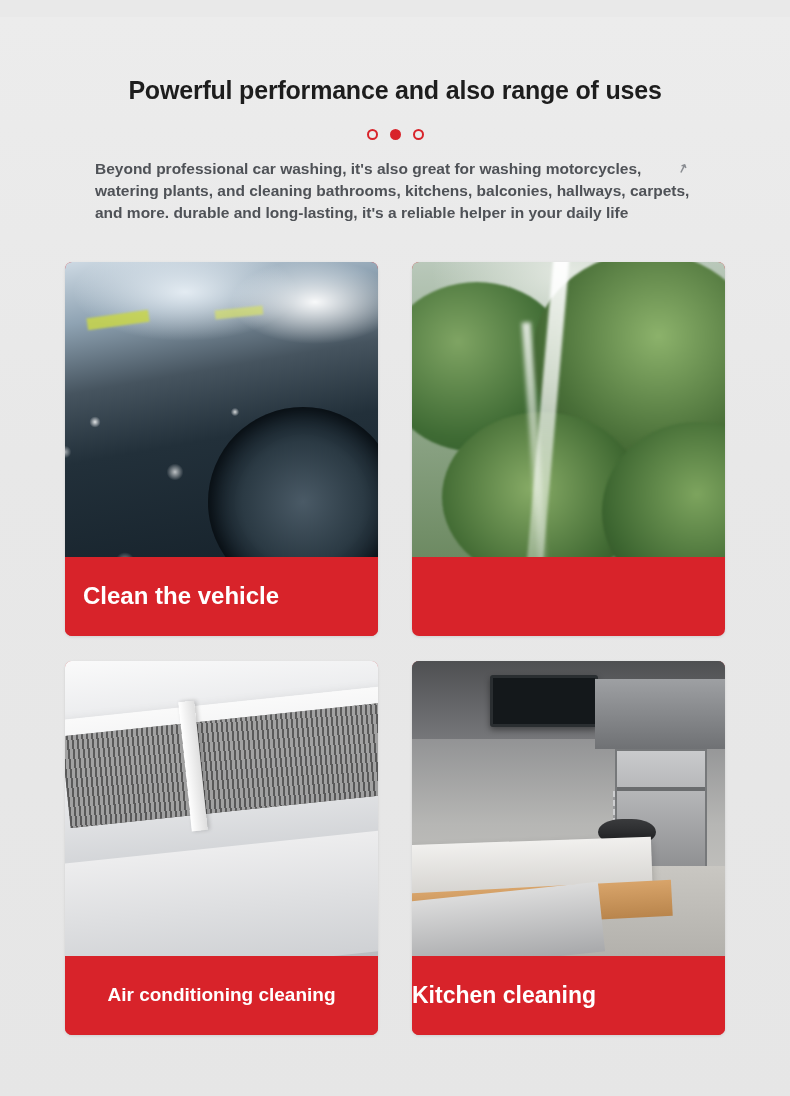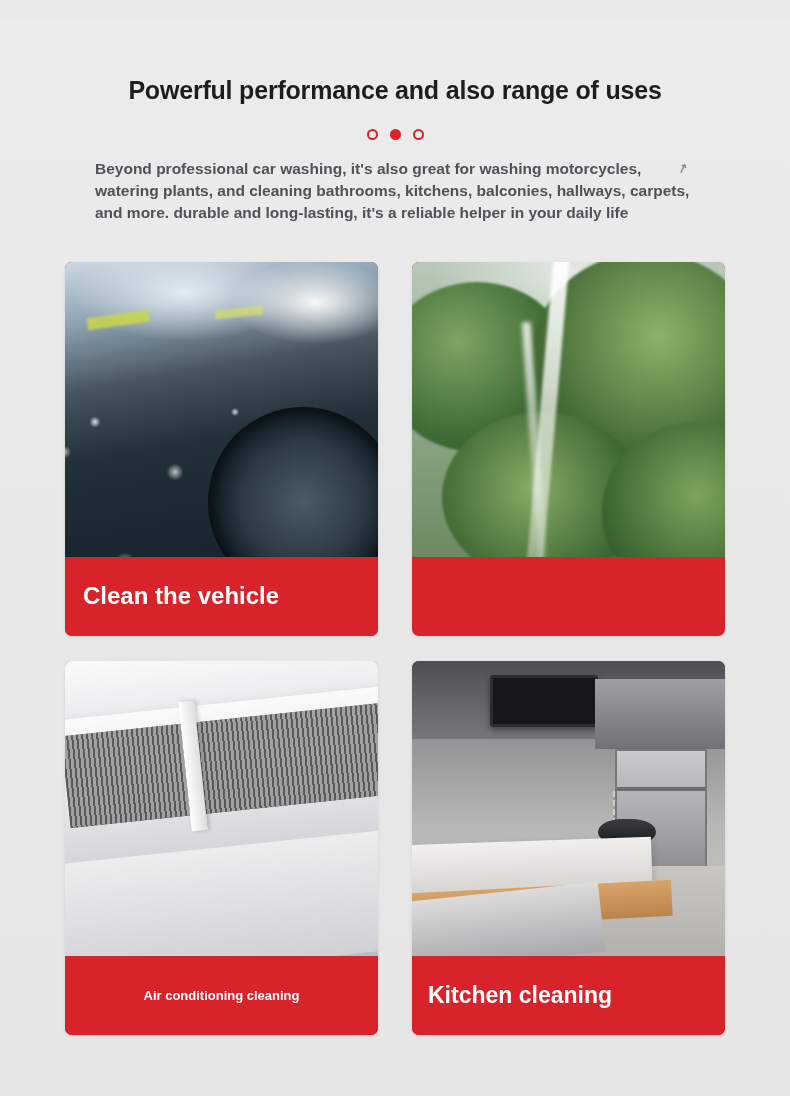--- a/index.html
+++ b/index.html
@@ -103,22 +103,22 @@
     display: flex;
     align-items: center;
     justify-content: center;
     text-align: center;
     padding: 0 14px;
     font-weight: bold;
     line-height: 1.18;
   }
   .caption.big { font-size: 24px; justify-content: flex-start; padding-left: 18px; }
   .caption.small { font-size: 15.5px; }
-  .caption.mid { font-size: 13px; }
-  .caption.big2 { font-size: 23px; justify-content: flex-start; padding-left: 16px; }
+  .caption.mid { font-size: 19px; }
+  .caption.big2 { font-size: 23px; justify-content: flex-start; padding-left: 0; }
 
   
   
   .art-car {
     position: absolute; inset: 0;
     background:
       radial-gradient(ellipse 120px 60px at 250px 40px, rgba(255,255,255,0.95), rgba(255,255,255,0) 70%),
       radial-gradient(ellipse 160px 70px at 120px 30px, rgba(235,242,248,0.9), rgba(235,242,248,0) 70%),
       linear-gradient(170deg, #cdd9e3 0%, #8fa3b3 18%, #46545f 38%, #22303a 58%, #16222b 100%);
   }

